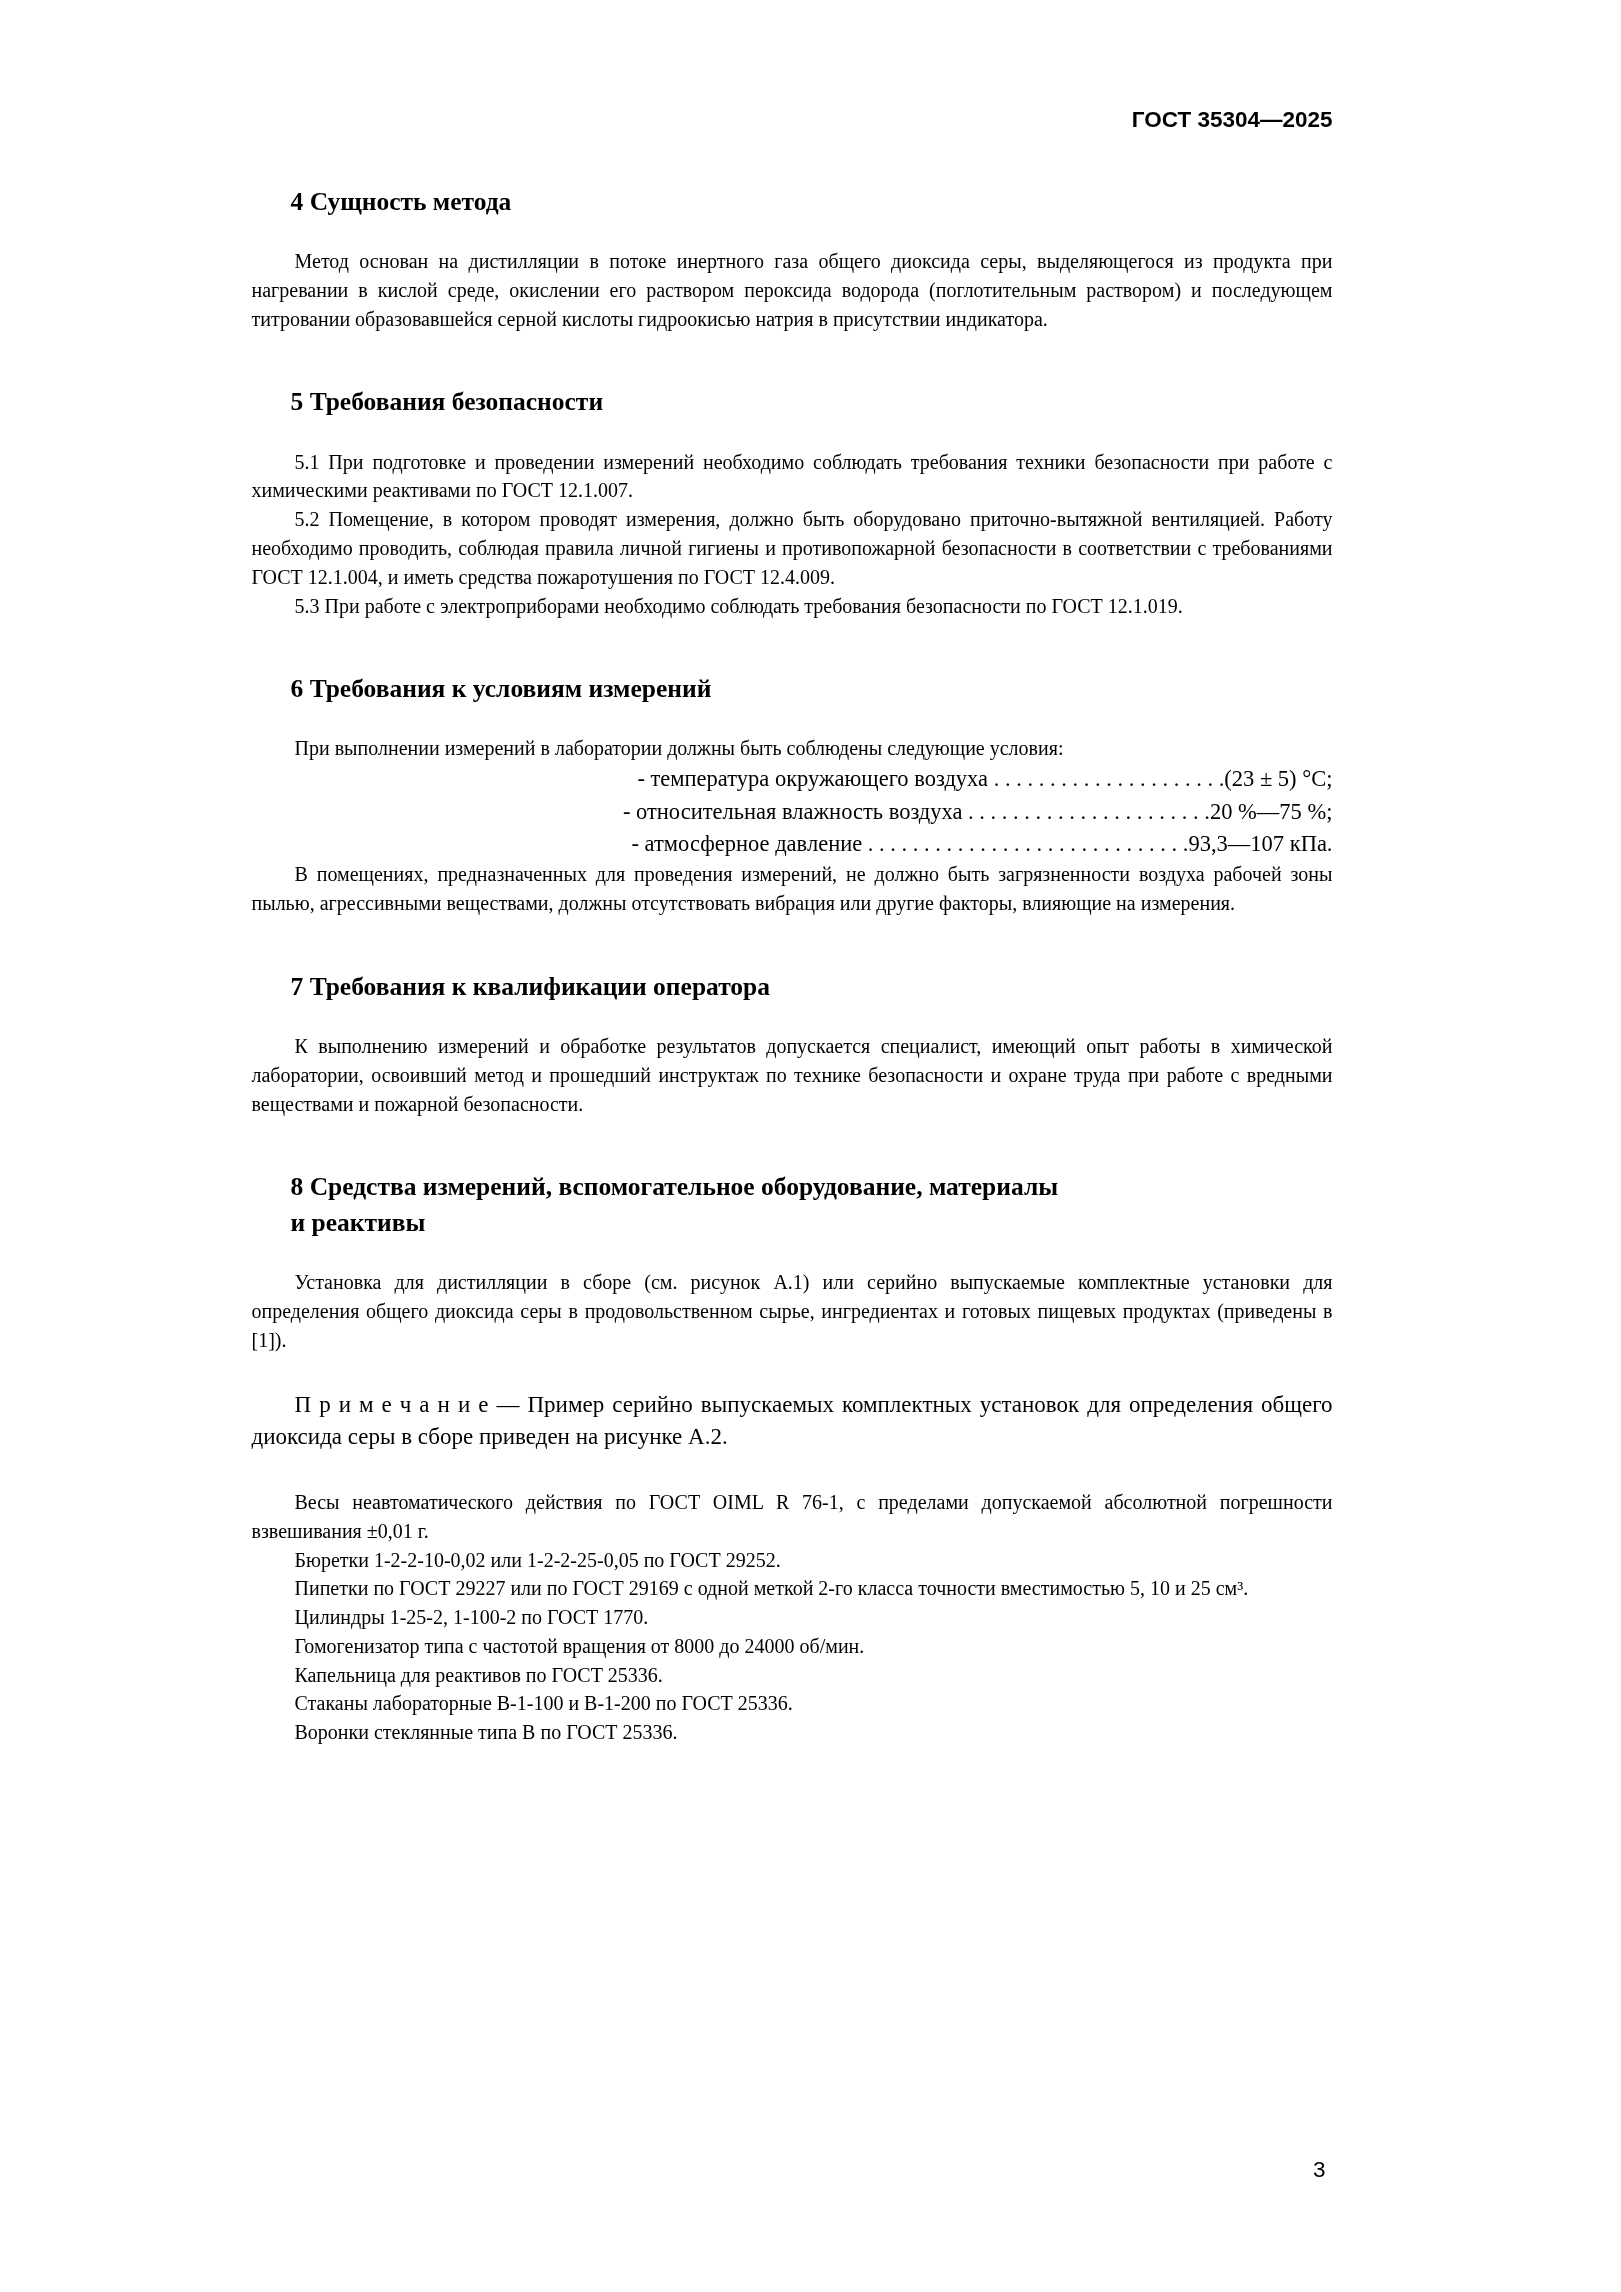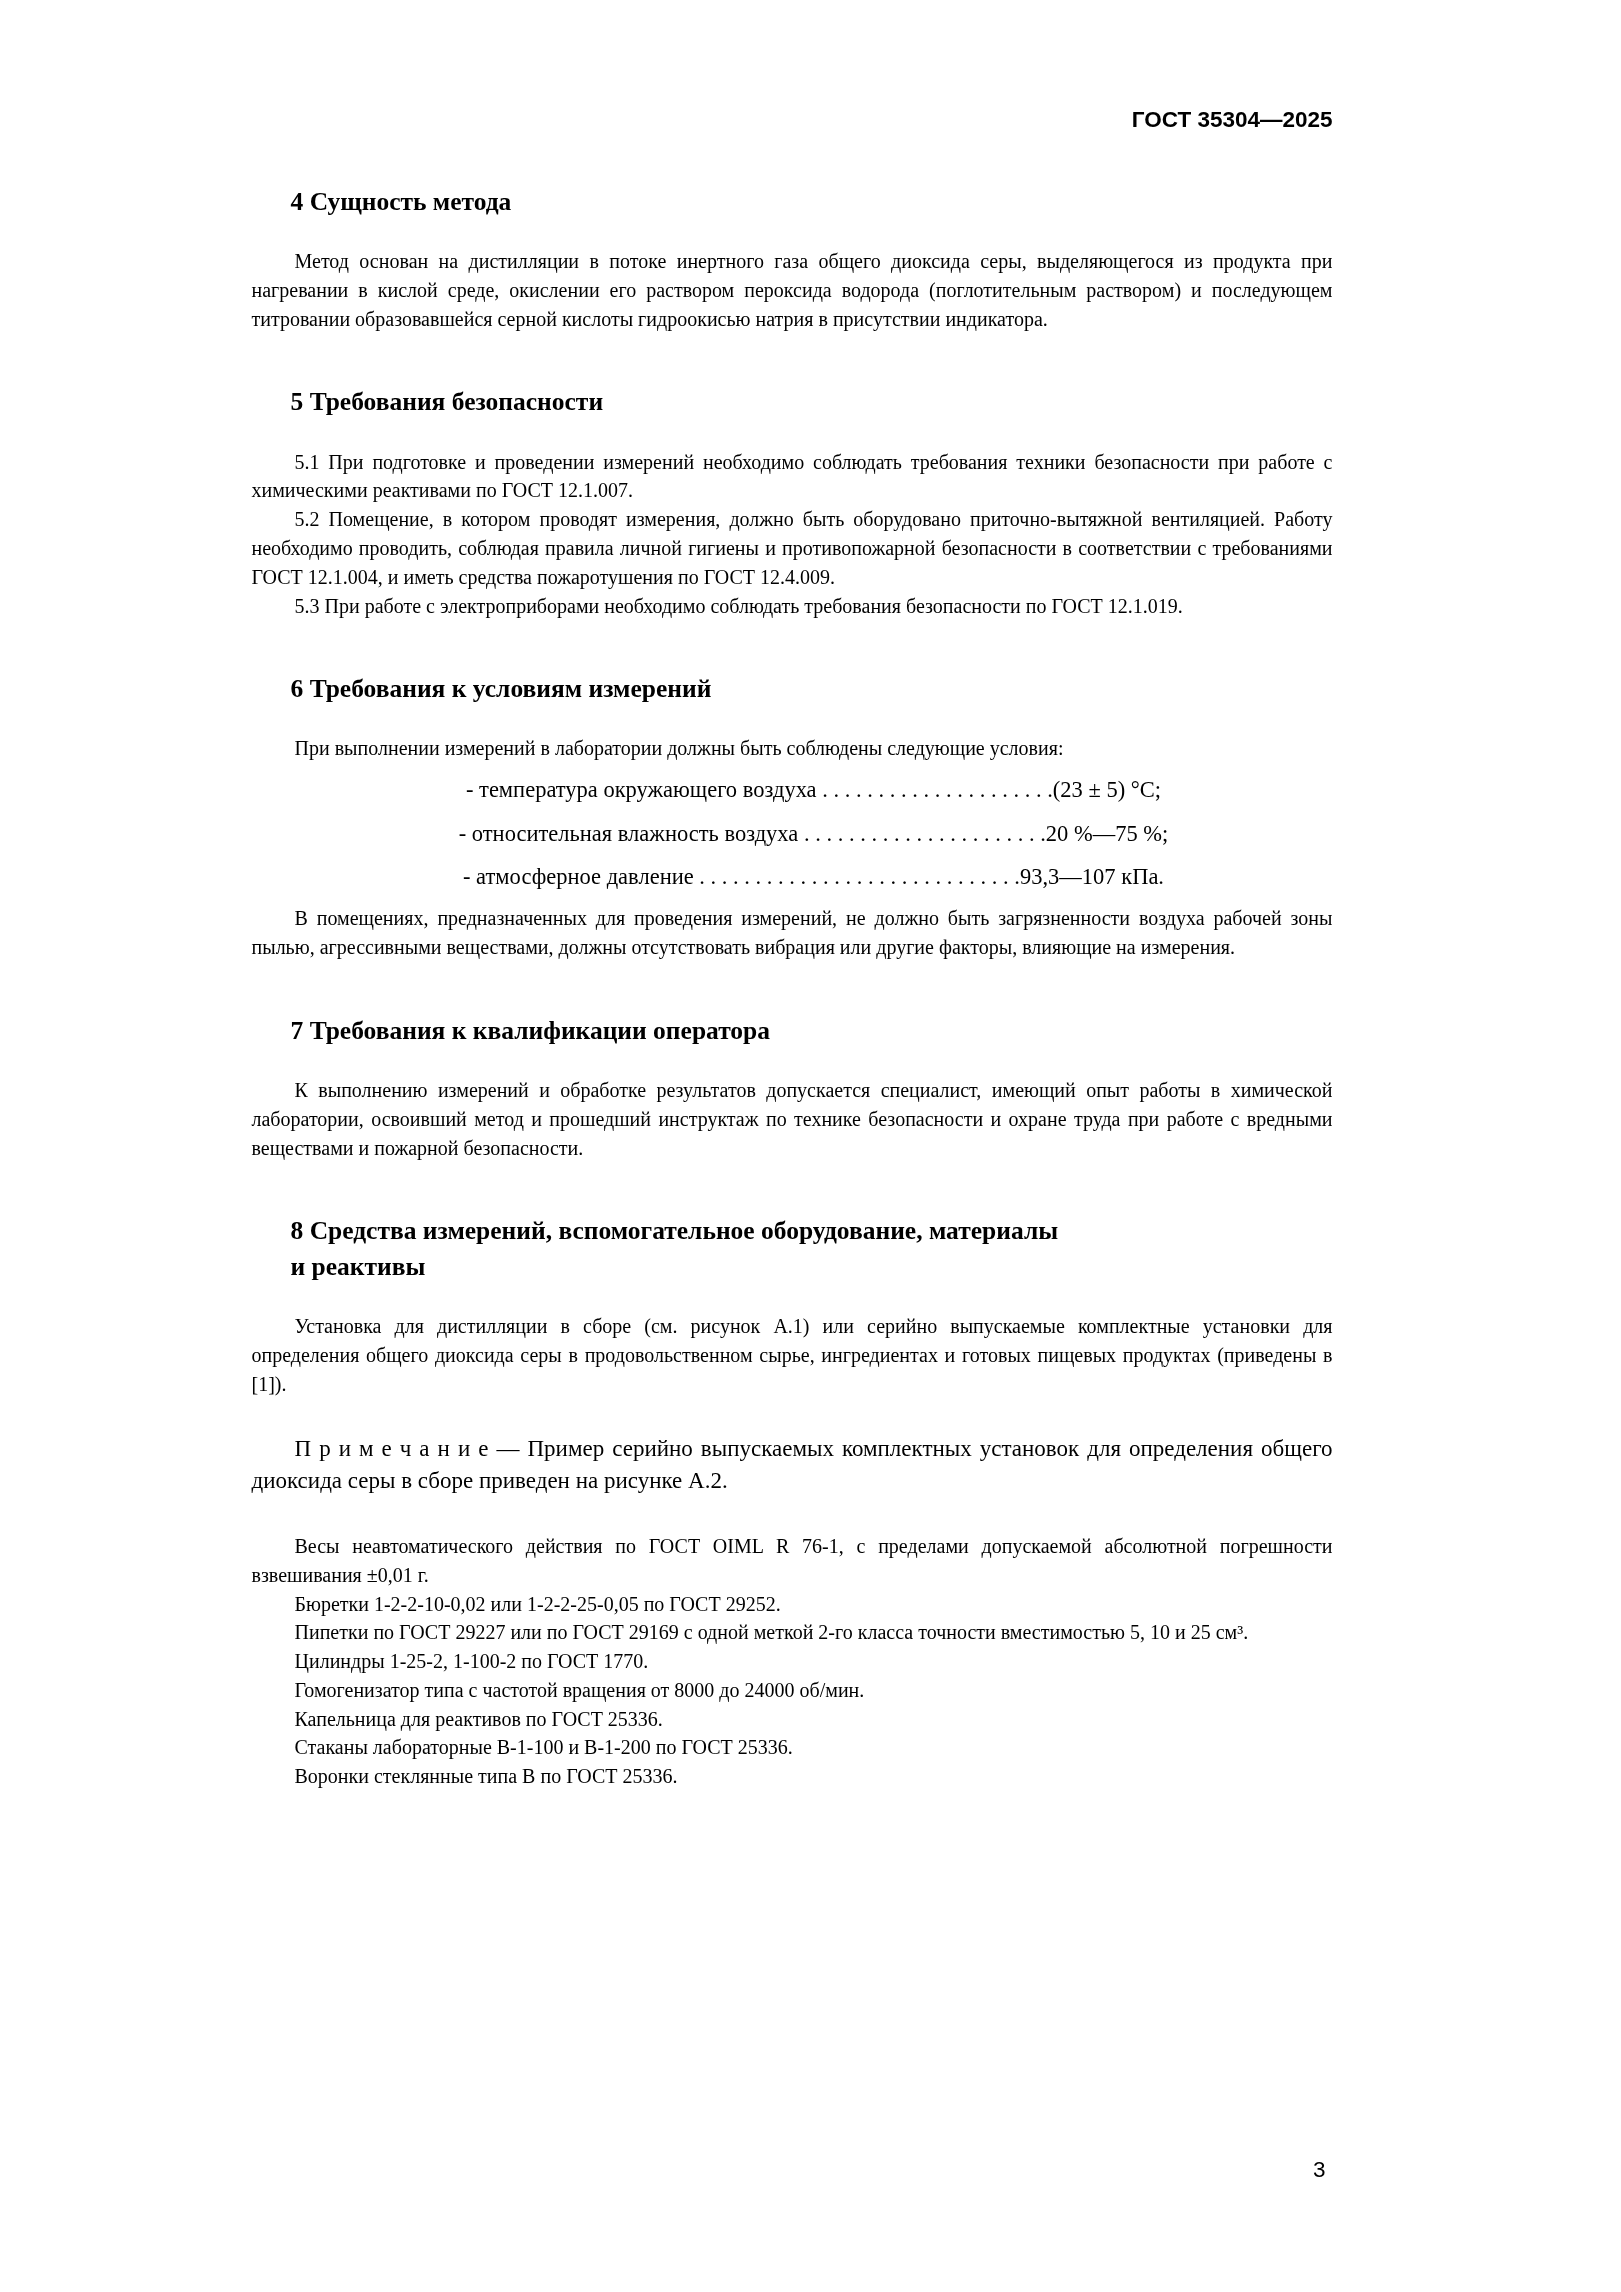--- a/index.html
+++ b/index.html
@@ -41,23 +41,23 @@
   .block.para {
     font-size: 20px;
     line-height: 1.44;
     text-align: justify;
     text-indent: 43px;
     margin: 0;
   }
   .block.item {
     font-size: 22.5px;
     line-height: 1.44;
-    text-align: center;
+    text-align: right;
     padding-left: 43px;
-    margin: 11px;
+    margin: 0;
   }
   .block.note {
     font-size: 23px;
     line-height: 1.42;
     text-align: justify;
     text-indent: 43px;
     margin: 34px 0;
   }
   .page-number {
     position: absolute;

